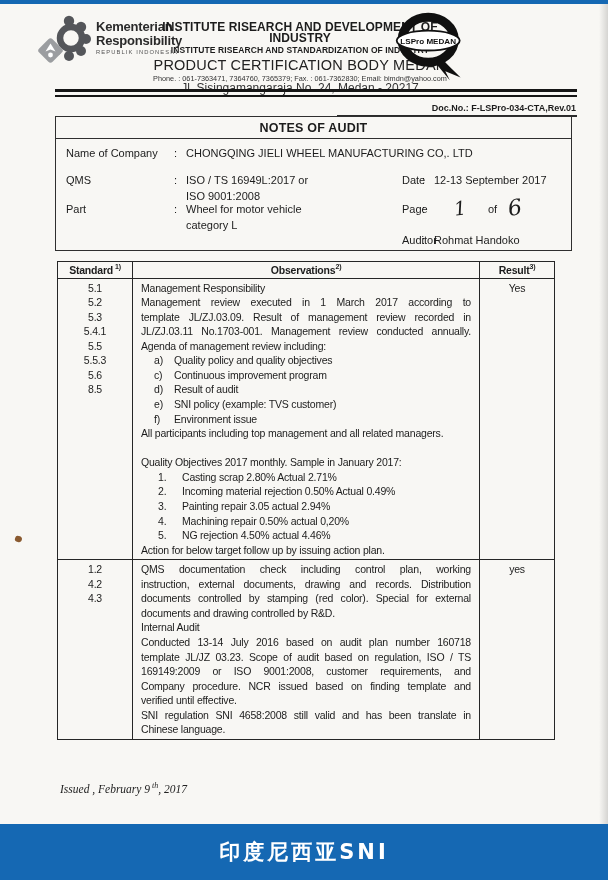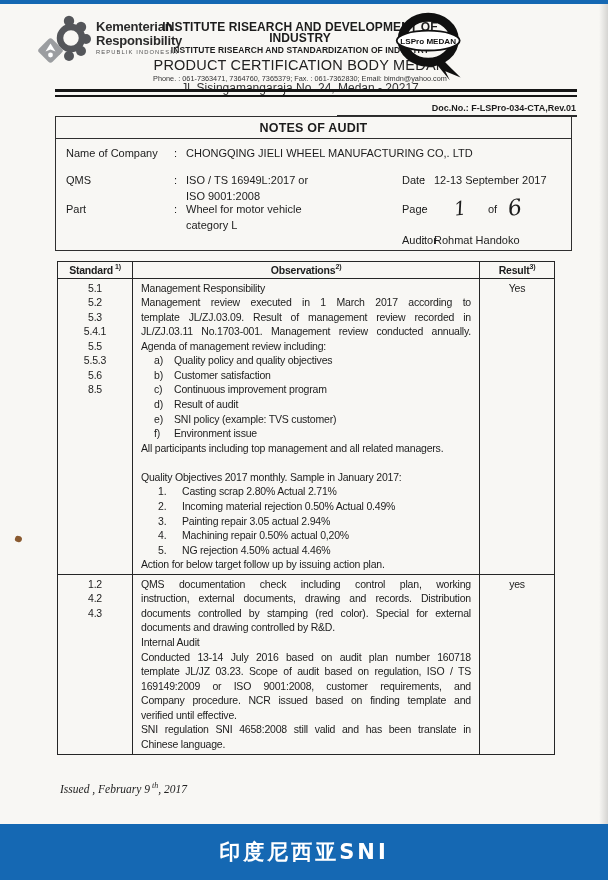--- a/index.html
+++ b/index.html
@@ -194,21 +194,20 @@
           <div>5.6</div>
           <div>8.5</div>
         </div>
         <div class="cell obs">
           <div class="line p">Management Responsibility</div>
           <div class="line j">Management review executed in 1 March 2017 according to</div>
           <div class="line j">template JL/ZJ.03.09. Result of management review recorded in</div>
           <div class="line j">JL/ZJ.03.11 No.1703-001. Management review conducted annually.</div>
           <div class="line p">Agenda of management review including:</div>
           <div class="line la"><span class="mk">a)</span><span>Quality policy and quality objectives</span></div>
-          <div class="line la"><span class="mk">b)</span><span>Customer satisfaction</span></div>
           <div class="line la"><span class="mk">c)</span><span>Continuous improvement program</span></div>
           <div class="line la"><span class="mk">d)</span><span>Result of audit</span></div>
           <div class="line la"><span class="mk">e)</span><span>SNI policy (example: TVS customer)</span></div>
           <div class="line la"><span class="mk">f)</span><span>Environment issue</span></div>
           <div class="line p">All participants including top management and all related managers.</div>
           <div class="line b">&nbsp;</div>
           <div class="line p">Quality Objectives 2017 monthly. Sample in January 2017:</div>
           <div class="line ln"><span class="mk">1.</span><span>Casting scrap 2.80% Actual 2.71%</span></div>
           <div class="line ln"><span class="mk">2.</span><span>Incoming material rejection 0.50% Actual 0.49%</span></div>
           <div class="line ln"><span class="mk">3.</span><span>Painting repair 3.05 actual 2.94%</span></div>

